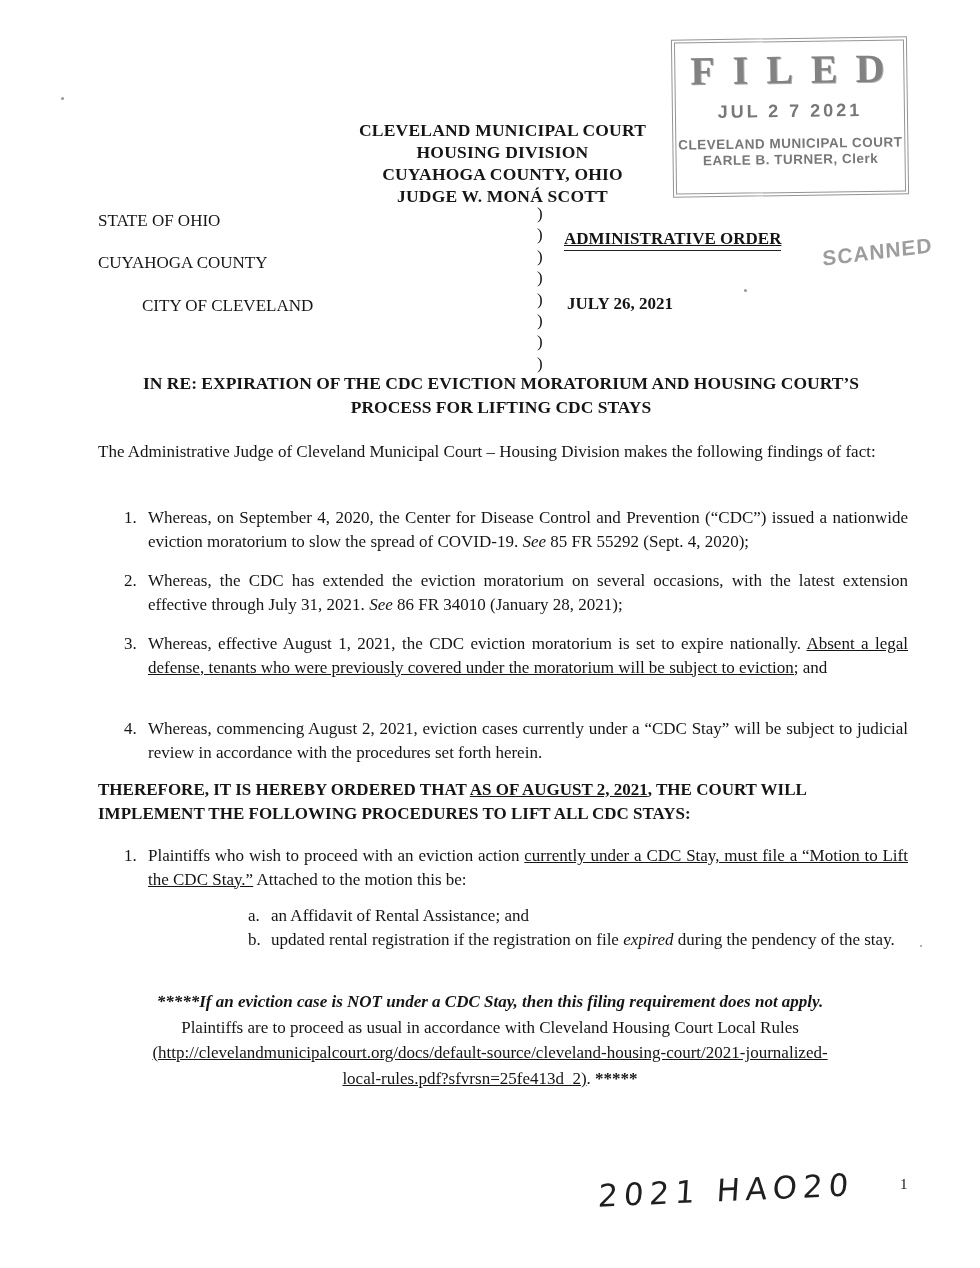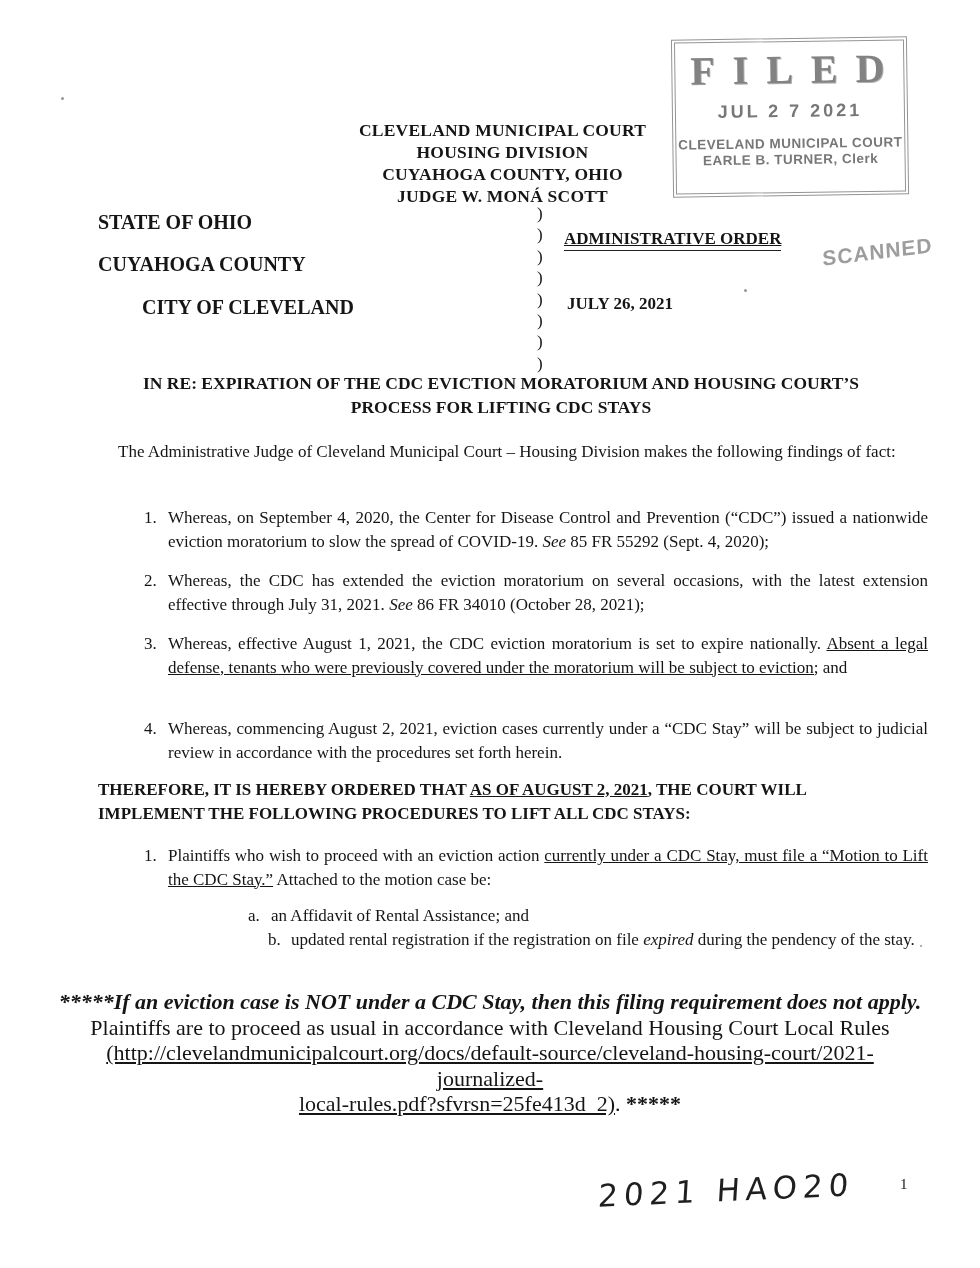--- a/index.html
+++ b/index.html
@@ -3,21 +3,21 @@
 <meta charset="utf-8">
 <style>
   html,body{margin:0;padding:0;background:#e8e8e8;}
   .page{
     position:relative; width:980px; height:1268px; background:#ffffff;
     font-family:"Liberation Serif", serif; color:#151515; overflow:hidden;
     margin:0 auto;
   }
   .abs{position:absolute;}
   .bold{font-weight:bold;}
-  .justify{text-align:justify;margin-left:20px;}
+  .justify{text-align:justify;}
   .serif17{font-size:17px; line-height:23.5px;}
 
   
   .court-header{left:25px; right:0; top:119px; text-align:center;
     font-weight:bold; font-size:17.5px; line-height:22px; letter-spacing:.2px;}
 
   
   .filed-stamp{
     left:672px; top:38px; width:228px; height:150px;
     border:4px double #8b8b8b; transform:rotate(-0.8deg);
@@ -33,21 +33,21 @@
   .filed-clerk{font-family:"Liberation Sans", sans-serif; font-size:13.5px;
     letter-spacing:.5px; margin-top:1px; color:#6c6c6c;}
 
   .scanned-stamp{
     left:822px; top:240px; transform:rotate(-7deg) skewX(-4deg);
     font-family:"Liberation Sans", sans-serif; font-weight:bold;
     font-size:21px; color:#8d8d8d; letter-spacing:1px; opacity:.85;
   }
 
   
-  .party{left:98px; font-weight:bold; font-size:20px;}
+  .party{left:98px; font-weight:normal; font-size:17px;}
   .paren-col{left:537px; top:203px; font-size:17px; line-height:21.4px;
     display:flex; flex-direction:column;}
   .order-label{left:564px; top:229px; font-weight:bold; font-size:17px;
     text-decoration:underline; border-bottom:1.5px solid #222; padding-bottom:1px;}
   .order-date{left:567px; top:294px; font-weight:bold; font-size:17px;text-align:center;}
 
   
   .doc-title{left:25px; right:3px; top:372px; text-align:center; font-weight:bold;
     font-size:17.5px; line-height:23.5px;}
 
@@ -60,21 +60,21 @@
   .ital{font-style:italic;}
   .und{text-decoration:underline;}
 
   .therefore{left:98px; top:778px; width:804px; font-weight:bold;}
 
   .sub-li{left:248px; padding-left:23px; width:637px;}
   .sub-li .num{position:absolute; left:0; top:0; width:20px;}
 
   
   .note{left:55px; width:870px; top:989px; text-align:center;
-    font-size:22px; line-height:25.5px;}
+    font-size:17px; line-height:25.5px;}
   .note .l1{font-weight:bold; font-style:italic;}
   .note .l2{}
 
   
   .case-number{left:598px; top:1172px; font-family:"DejaVu Sans", sans-serif;
     font-size:31px; letter-spacing:6px; color:#1f1f1f;
     transform:rotate(-2.5deg) skewX(-6deg); white-space:nowrap;}
   .page-number{left:900px; top:1176px; font-size:15px;}
 
   .speck{position:absolute; background:#979797; border-radius:50%;}
@@ -126,37 +126,37 @@
     <div>PROCESS FOR LIFTING CDC STAYS</div>
   </div>
 
   <div class="abs serif17 justify intro">The Administrative Judge of Cleveland Municipal Court – Housing Division makes the following findings of fact:</div>
 
   <div class="abs serif17 justify li w784" style="top:506px;">
     <span class="num">1.</span><span>Whereas, on September 4, 2020, the Center for Disease Control and Prevention (“CDC”) issued a nationwide eviction moratorium to slow the spread of COVID-19. </span><span class="ital">See</span><span> 85 FR 55292 (Sept. 4, 2020);</span>
   </div>
 
   <div class="abs serif17 justify li w784" style="top:569px;">
-    <span class="num">2.</span><span>Whereas, the CDC has extended the eviction moratorium on several occasions, with the latest extension effective through July 31, 2021. </span><span class="ital">See</span><span> 86 FR 34010 (October 28, 2021);</span>
+    <span class="num">2.</span><span>Whereas, the CDC has extended the eviction moratorium on several occasions, with the latest extension effective through July 31, 2021. </span><span class="ital">See</span><span> 86 FR 34010 (January 28, 2021);</span>
   </div>
 
   <div class="abs serif17 justify li w784" style="top:632px;">
     <span class="num">3.</span><span>Whereas, effective August 1, 2021, the CDC eviction moratorium is set to expire nationally. </span><span class="und">Absent a legal defense, tenants who were previously covered under the moratorium will be subject to eviction;</span><span> and</span>
   </div>
 
   <div class="abs serif17 justify li w784" style="top:717px;">
     <span class="num">4.</span><span>Whereas, commencing August 2, 2021, eviction cases currently under a “CDC Stay” will be subject to judicial review in accordance with the procedures set forth herein.</span>
   </div>
 
   <div class="abs serif17 therefore">
     <span>THEREFORE, IT IS HEREBY ORDERED THAT </span><span class="und">AS OF AUGUST 2, 2021</span><span>, THE COURT WILL IMPLEMENT THE FOLLOWING PROCEDURES TO LIFT ALL CDC STAYS:</span>
   </div>
 
   <div class="abs serif17 justify li w784" style="top:844px;">
-    <span class="num">1.</span><span>Plaintiffs who wish to proceed with an eviction action </span><span class="und">currently under a CDC Stay, must file a “Motion to Lift the CDC Stay.”</span><span> Attached to the motion case be:</span>
+    <span class="num">1.</span><span>Plaintiffs who wish to proceed with an eviction action </span><span class="und">currently under a CDC Stay, must file a “Motion to Lift the CDC Stay.”</span><span> Attached to the motion this be:</span>
   </div>
 
   <div class="abs serif17 sub-li" style="top:904px;">
     <span class="num">a.</span><span>an Affidavit of Rental Assistance; and</span>
   </div>
   <div class="abs serif17 justify sub-li" style="top:928px;">
     <span class="num">b.</span><span>updated rental registration if the registration on file </span><span class="ital">expired</span><span> during the pendency of the stay.</span>
   </div>
 
   <div class="abs note">

